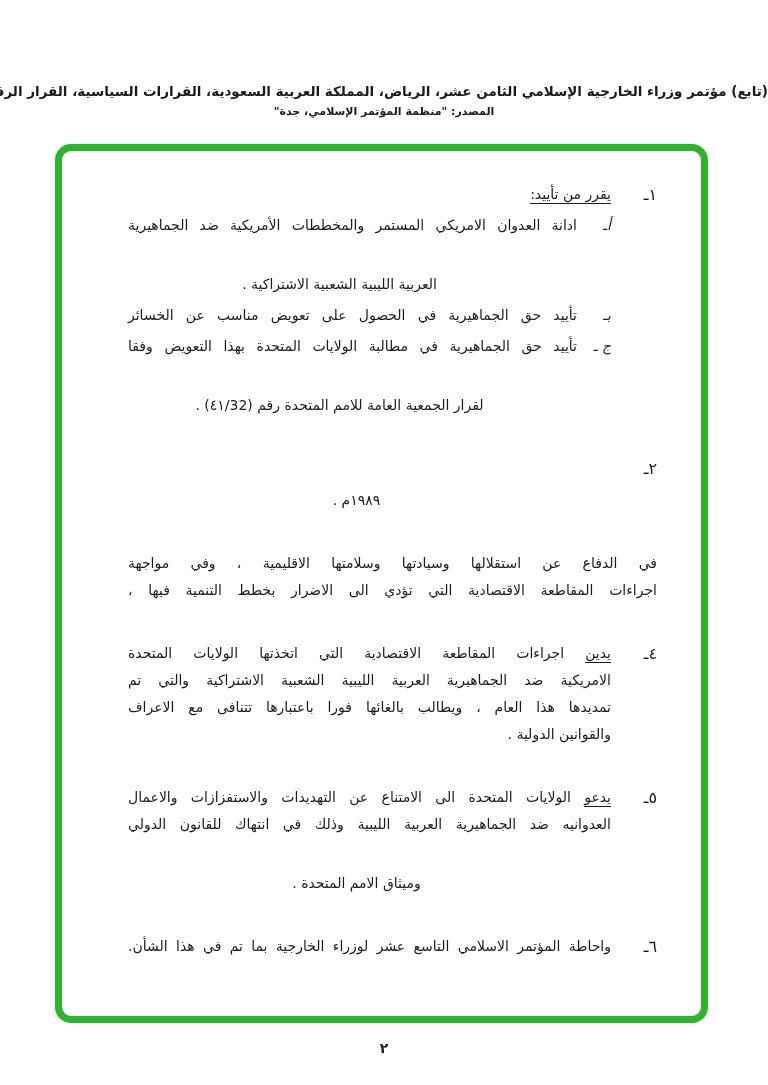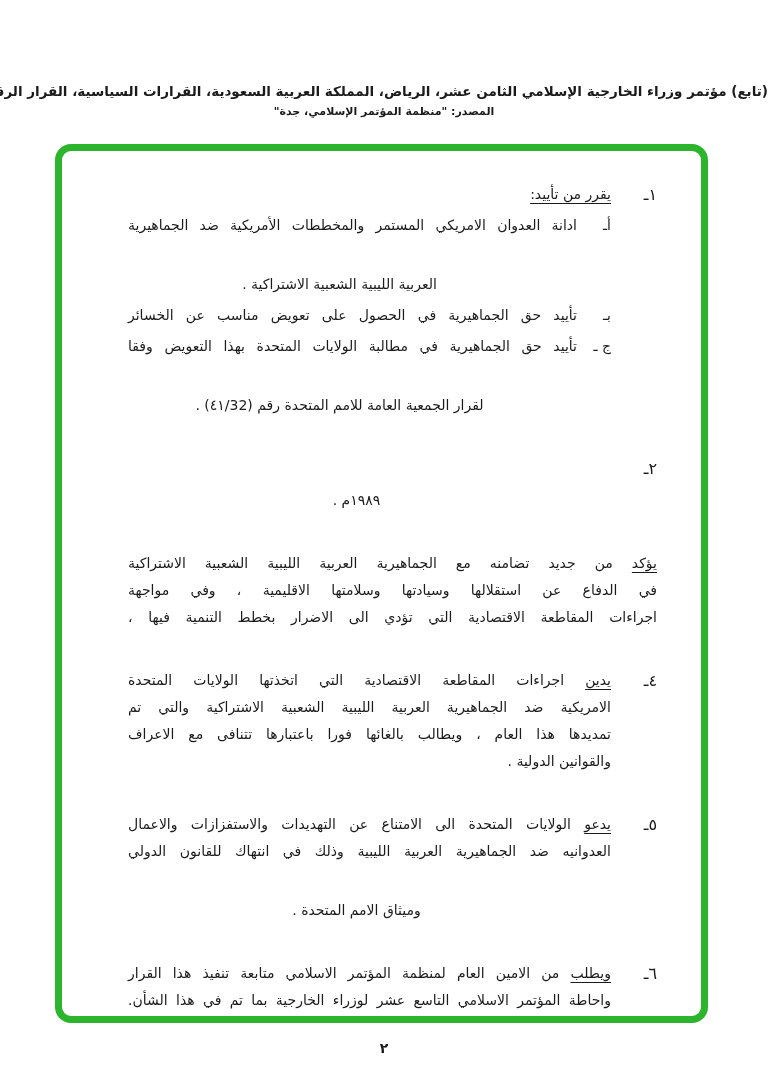--- a/index.html
+++ b/index.html
@@ -38,21 +38,21 @@
   .item-num { flex:none; width:46px; font-size:16px; }
   .item-body { flex:1; min-width:0; }
 
   .line { line-height:27px; }
   .j { text-align:justify; text-align-last:justify;margin-left:26px; }
   .r { text-align:right; }
   .c { text-align:center;margin-top:32px; }
   .u { text-decoration:underline; text-underline-offset:4px; }
 
   .sub { display:flex; margin-top:4px; }
-  .sub-marker { flex:none; width:34px; }
+  .sub-marker { flex:none; width:34px;font-style:italic; }
   .sub-body { flex:1; min-width:0; }
 
   .page-number {
     position:absolute; top:1040px; left:0; right:0;
     text-align:center; font-size:14px; font-weight:bold;
   }
 </style>
 </head>
 <body>
 
@@ -98,21 +98,20 @@
 
       <div class="item">
         <div class="item-num">٢ـ</div>
         <div class="item-body">
           <div class="line c">١٩٨٩م .</div>
         </div>
       </div>
 
       <div class="item">
         <div class="item-body">
-          <div class="line j"><span class="u">يؤكد</span><span> من جديد تضامنه مع الجماهيرية العربية الليبية الشعبية الاشتراكية</span></div>
           <div class="line j">في الدفاع عن استقلالها وسيادتها وسلامتها الاقليمية ، وفي مواجهة</div>
           <div class="line j">اجراءات المقاطعة الاقتصادية التي تؤدي الى الاضرار بخطط التنمية فيها ،</div>
         </div>
       </div>
 
       <div class="item">
         <div class="item-num">٤ـ</div>
         <div class="item-body">
           <div class="line j"><span class="u">يدين</span><span> اجراءات المقاطعة الاقتصادية التي اتخذتها الولايات المتحدة</span></div>
           <div class="line j">الامريكية ضد الجماهيرية العربية الليبية الشعبية الاشتراكية والتي تم</div>
@@ -126,21 +125,20 @@
         <div class="item-body">
           <div class="line j"><span class="u">يدعو</span><span> الولايات المتحدة الى الامتناع عن التهديدات والاستفزازات والاعمال</span></div>
           <div class="line j">العدوانيه ضد الجماهيرية العربية الليبية وذلك في انتهاك للقانون الدولي</div>
           <div class="line c">وميثاق الامم المتحدة .</div>
         </div>
       </div>
 
       <div class="item">
         <div class="item-num">٦ـ</div>
         <div class="item-body">
-          <div class="line j"><span class="u">ويطلب</span><span> من الامين العام لمنظمة المؤتمر الاسلامي متابعة تنفيذ هذا القرار</span></div>
           <div class="line j">واحاطة المؤتمر الاسلامي التاسع عشر لوزراء الخارجية بما تم في هذا الشأن.</div>
         </div>
       </div>
 
     </div>
   </div>
 
   <div class="page-number">٢</div>
 
 </div>

